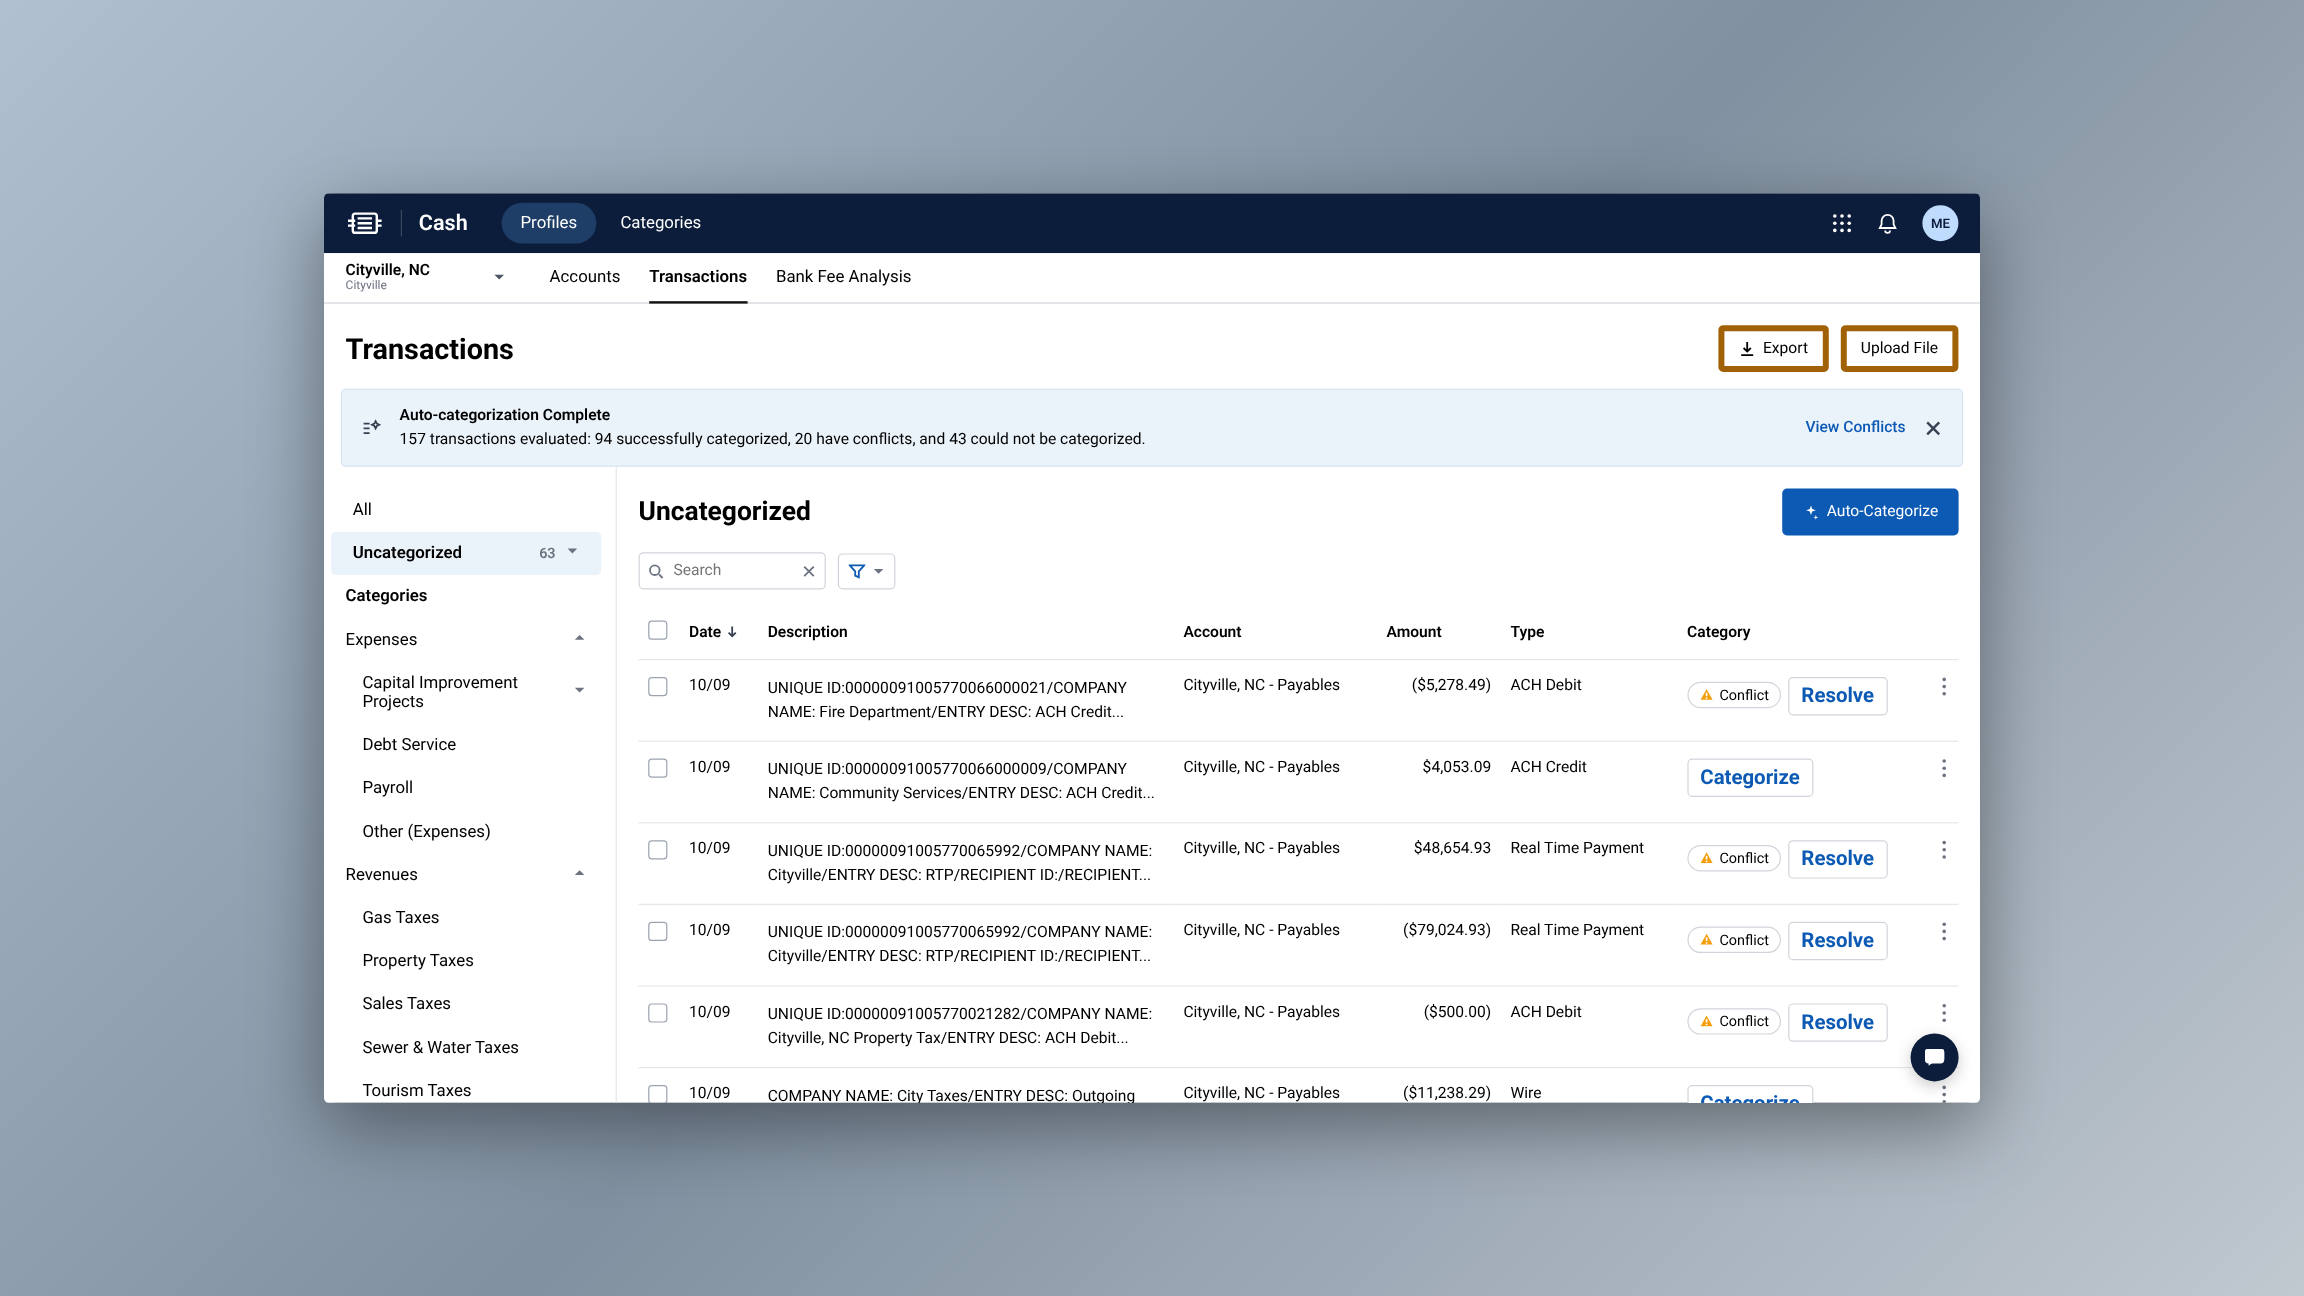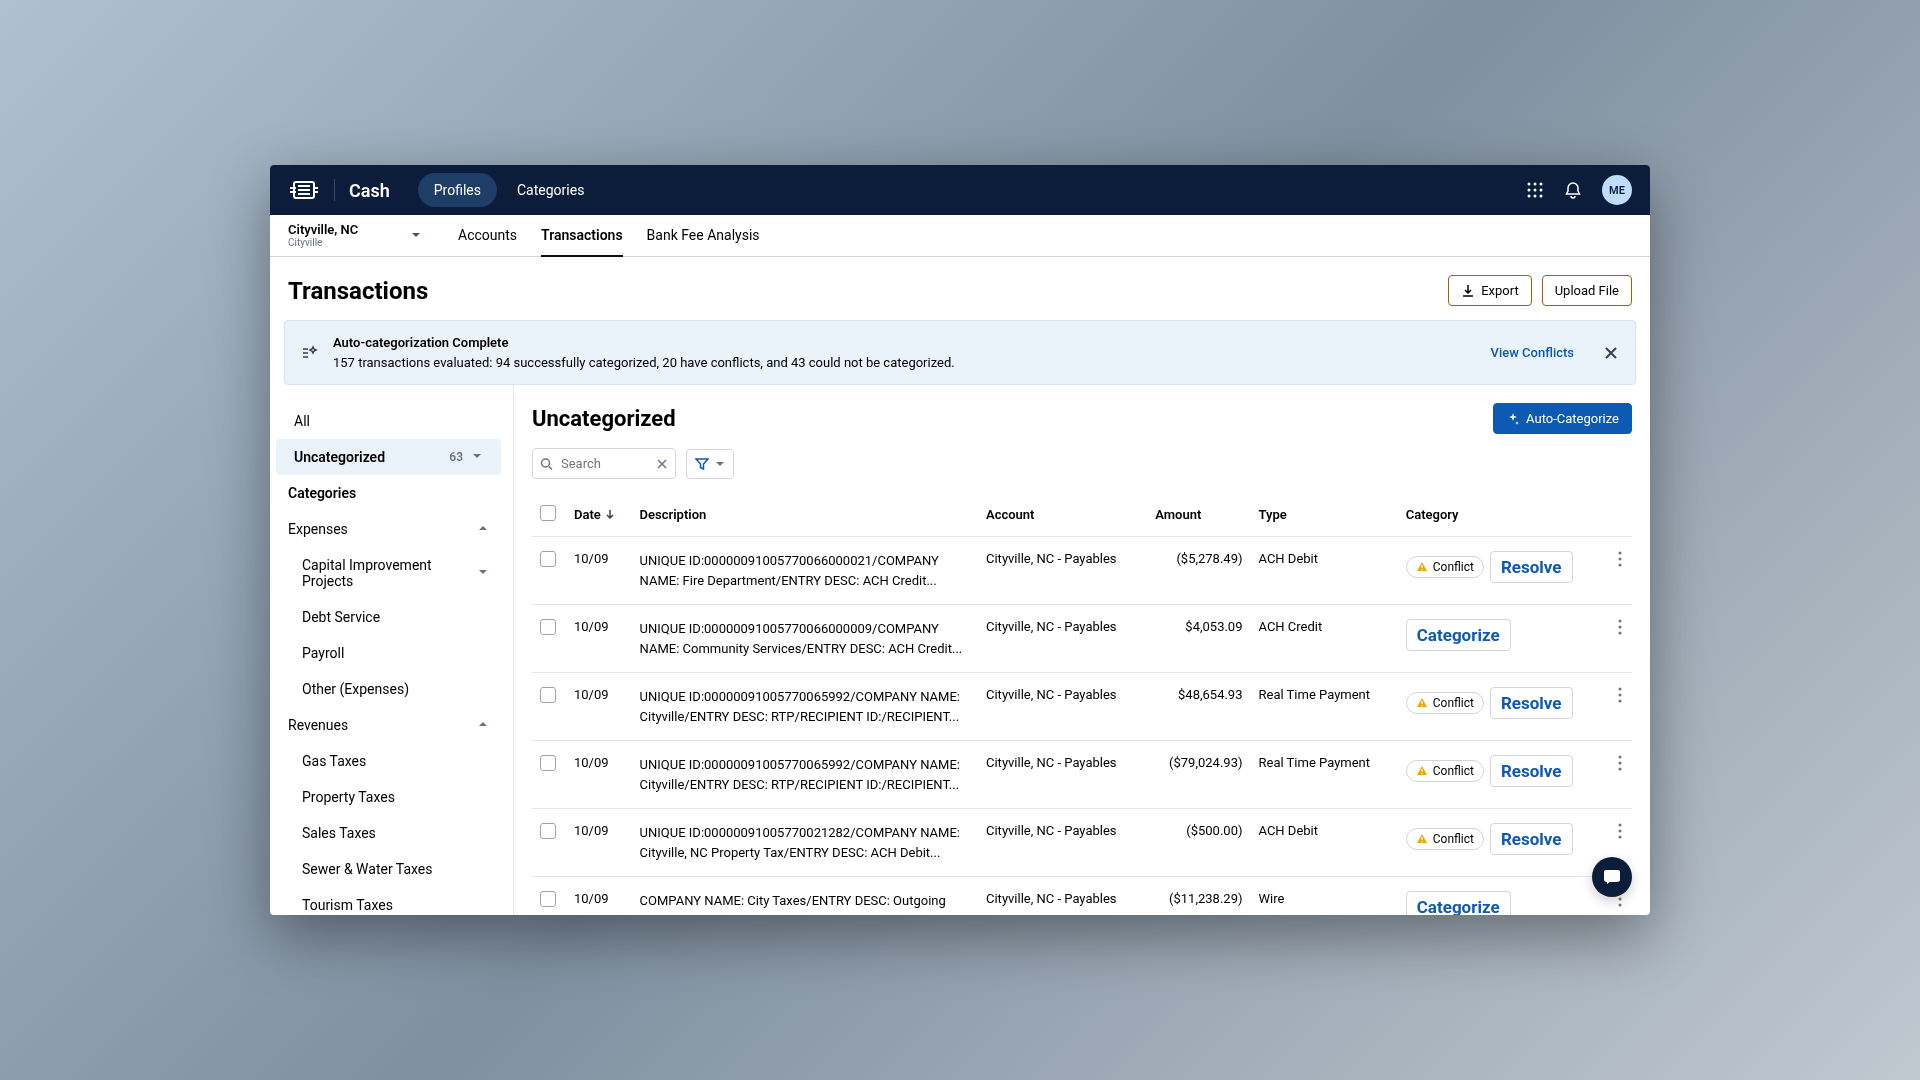--- a/index.html
+++ b/index.html
@@ -28,50 +28,50 @@
 .entity-sub { font-size: 10px; color: #6b7280; }
 .entity-caret { margin-left: auto; color: #4b5563; }
 .sub-tabs { display: flex; align-items: center; gap: 24px; padding-left: 18px; }
 .sub-tab { font-size: 14px; padding: 12px 0; cursor: pointer; border-bottom: 2px solid transparent; }
 .sub-tab.active { font-weight: 600; border-bottom-color: #111; }
 
 
 .page-title-row { display: flex; align-items: center; justify-content: space-between; padding: 18px 18px 14px; }
 .page-title { font-size: 24px; font-weight: 700; }
 .page-title-actions { display: flex; gap: 10px; }
-.btn { border: 1px solid #a16207; background: #fff; padding: 7px 12px; border-radius: 4px; font-size: 13px; cursor: pointer; display: inline-flex; align-items: center; gap: 6px; }
+.btn { border: 5px solid #a16207; background: #fff; padding: 7px 12px; border-radius: 4px; font-size: 13px; cursor: pointer; display: inline-flex; align-items: center; gap: 6px; }
 .btn-primary { background: #0d5ab4; color: #fff; border-color: #0d5ab4; }
 
 
 .banner { margin: 0 14px; background: #eaf2fa; border: 1px solid #d6e4f2; border-radius: 4px; padding: 12px 16px; display: flex; align-items: center; gap: 14px; }
 .banner-icon { width: 18px; height: 18px; flex-shrink: 0; }
 .banner-text { font-size: 13px; line-height: 1.5; }
 .banner-title { font-weight: 600; display: block; }
-.banner-right { margin-left: auto; display: flex; align-items: center; gap: 29px; }
+.banner-right { margin-left: auto; display: flex; align-items: center; gap: 15px; }
 .banner-link { color: #0d5ab4; font-size: 13px; cursor: pointer; font-weight: 500; }
 .banner-close { cursor: pointer; color: #374151; }
 
 
 .main-area { display: flex; height: 530px; }
 .sidebar { width: 244px; padding: 18px 6px 18px 0; overflow-y: auto; border-right: 1px solid #e5e7eb; }
 .side-item { display: flex; align-items: center; padding: 10px 18px; font-size: 14px; cursor: pointer; border-radius: 4px; margin: 0 6px; }
 .side-item.selected { background: #eaf2fa; font-weight: 600; }
 .side-item .count { margin-left: auto; color: #6b7280; font-size: 12px; margin-right: 8px; }
 .side-head { padding: 10px 18px; font-size: 14px; font-weight: 600; }
 .side-group { display: flex; align-items: flex-end; padding: 10px 18px; font-size: 14px; cursor: pointer; }
 .side-group .chev { margin-left: auto; }
 .side-sub { padding: 10px 18px 10px 32px; font-size: 14px; cursor: pointer; display:flex; align-items:center; }
 .side-sub .chev { margin-left:auto; }
 
 
 .content { flex: 1; padding: 18px; overflow-y: auto; position: relative; }
 .content-head { display: flex; align-items: center; justify-content: space-between; margin-bottom: 14px; }
 .content-title { font-size: 22px; font-weight: 700; }
 .search-row { display: flex; gap: 10px; margin-bottom: 14px; align-items: center; }
-.search-box { position: relative; width: 144px; border-radius: 11px; }
+.search-box { position: relative; width: 156px; border-radius: 11px; }
 .search-box input { width: 100%; padding: 7px 28px 7px 28px; border: 1px solid #d1d5db; border-radius: 4px; font-size: 13px; }
 .search-box .s-icon { position: absolute; left: 8px; top: 50%; transform: translateY(-50%); color: #6b7280; }
 .search-box .x-icon { position: absolute; right: 8px; top: 50%; transform: translateY(-50%); color: #6b7280; cursor: pointer; }
 .filter-btn { border: 1px solid #d1d5db; border-radius: 4px; padding: 7px 8px; display: flex; align-items: center; gap: 6px; cursor: pointer; }
 
 
 .tbl { width: 100%; border-collapse: collapse; font-size: 13px; }
 .tbl th { text-align: left; font-weight: 600; padding: 12px 8px; border-bottom: 1px solid #e5e7eb; }
 .tbl td { padding: 14px 8px; border-bottom: 1px solid #e5e7eb; vertical-align: top; }
 .tbl .cbx { width: 34px; }

